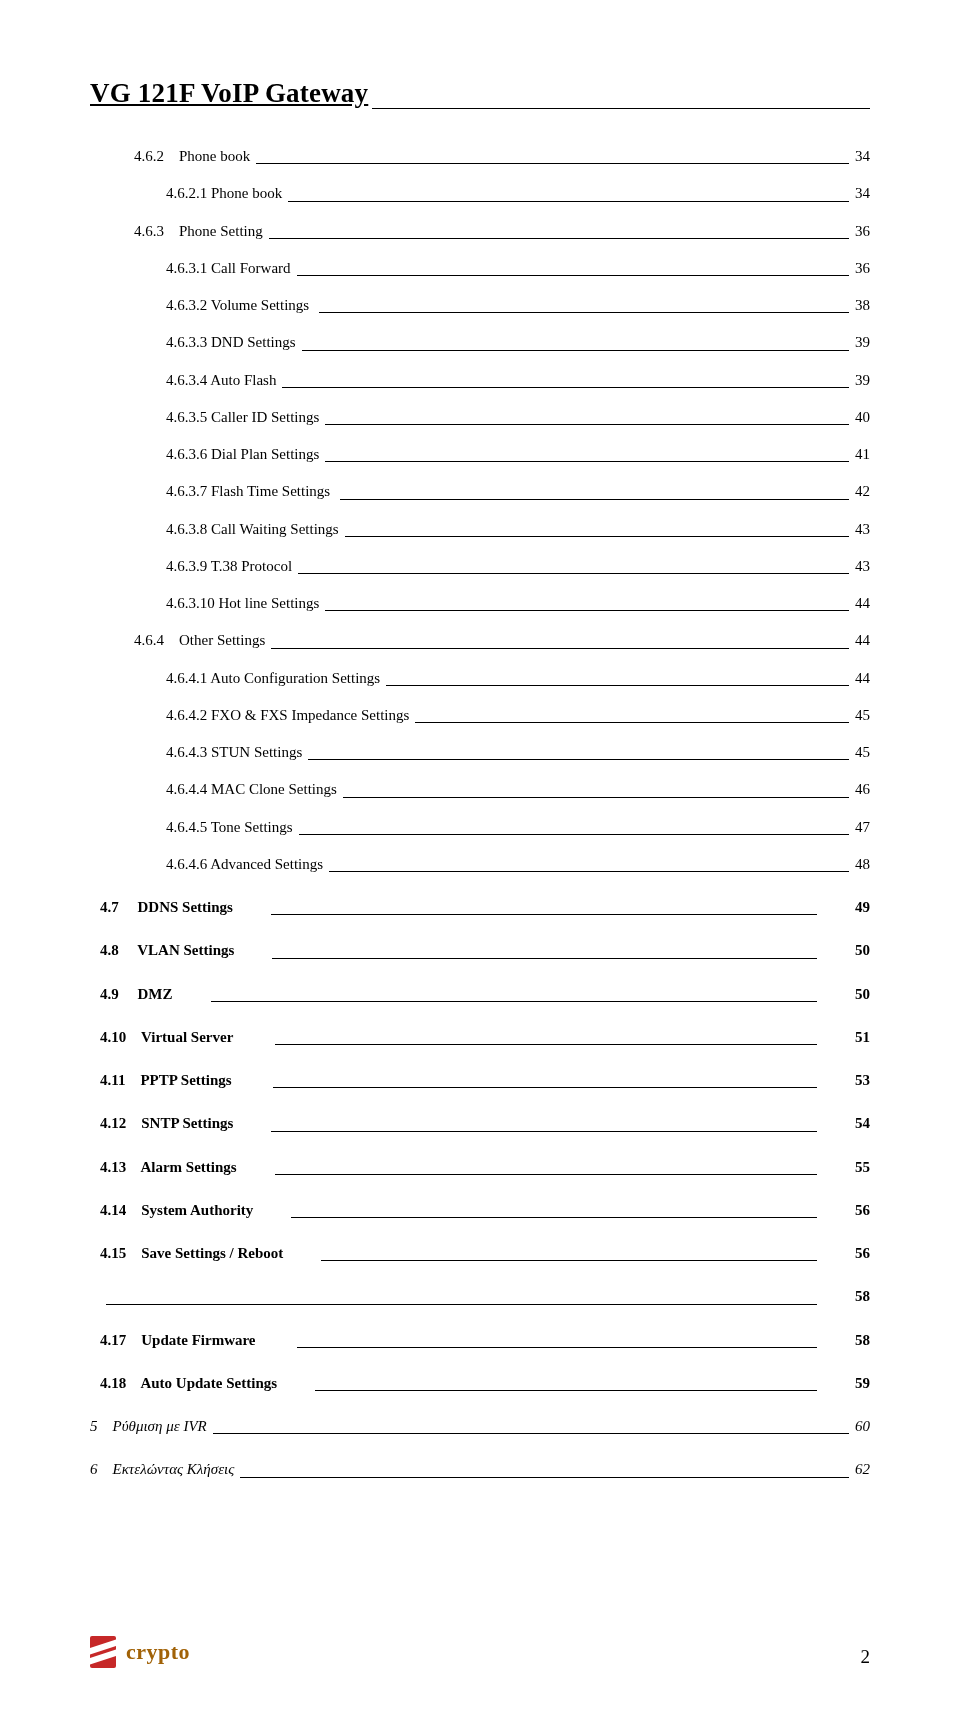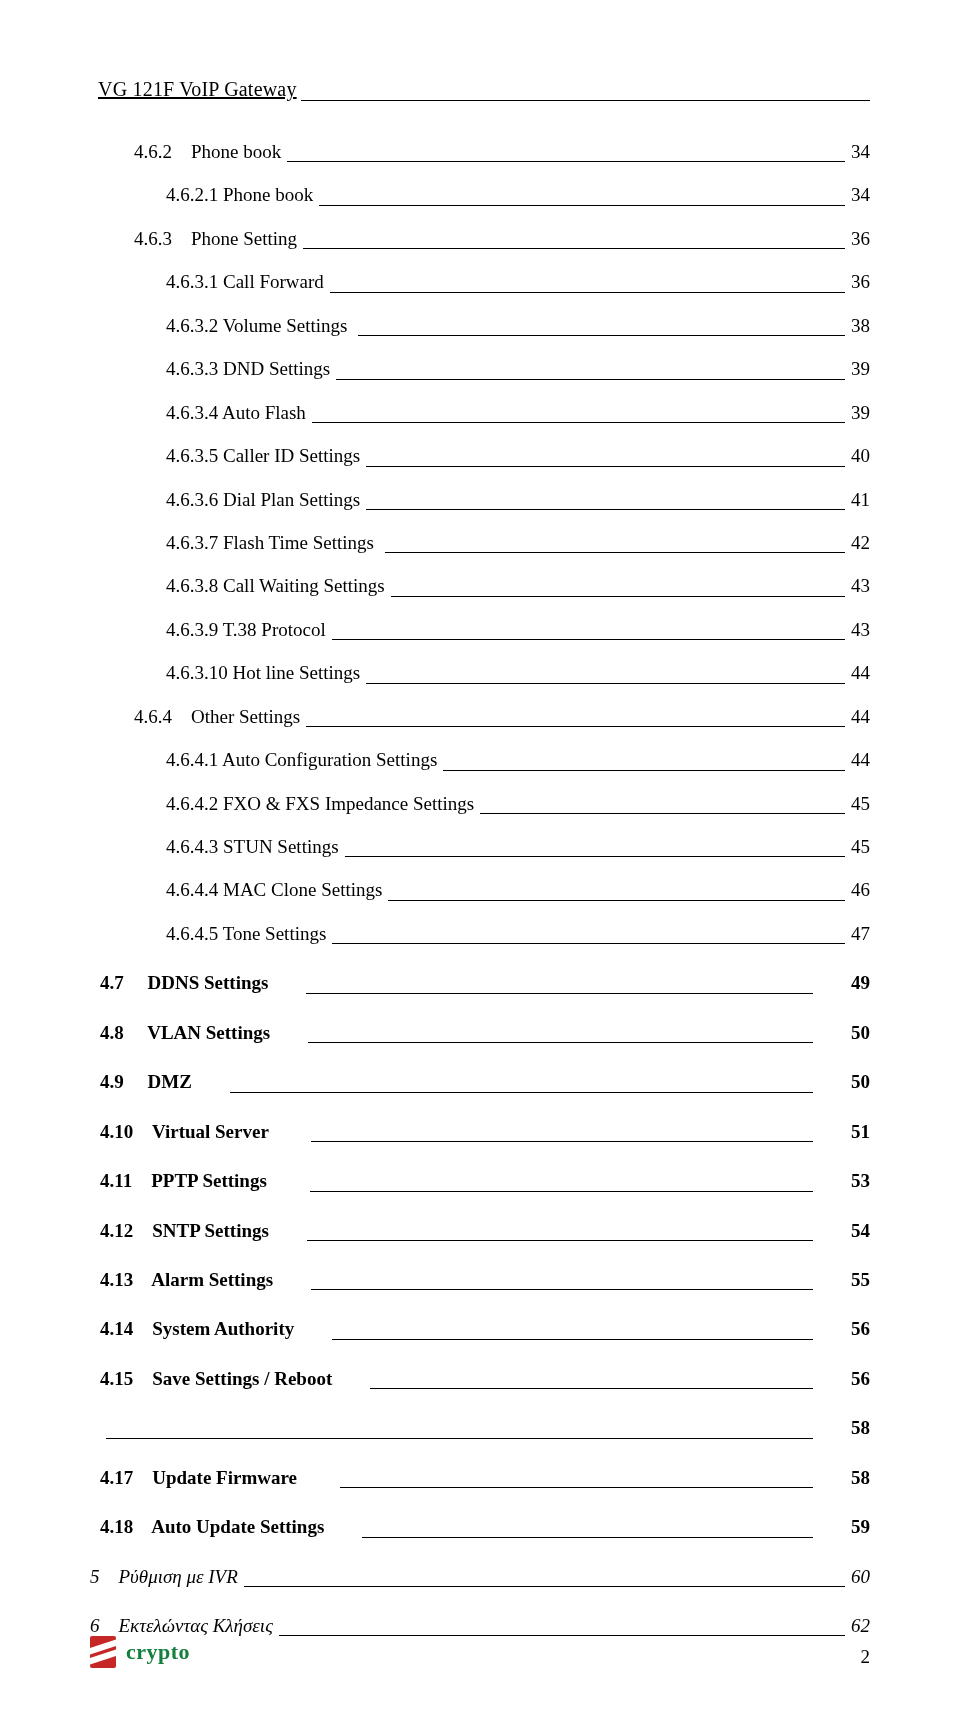--- a/index.html
+++ b/index.html
@@ -4,39 +4,38 @@
 <style>
   * { box-sizing: border-box; margin: 0; padding: 0; }
   html, body { width: 960px; height: 1728px; background: #fff; }
   body {
     font-family: "Times New Roman", Times, serif;
     color: #000;
     position: relative;
     padding: 78px 90px 0 90px;
   }
   .header {
-    font-weight: normal;
+    font-weight: bold;
     text-decoration: underline;
-    font-size: 20px;
+    font-size: 27px;
     letter-spacing: 0.2px;
     margin-bottom: 36px;
-    margin-left: 8px;
   }
   .header-line {
     display: flex;
     align-items: flex-end;
   }
   .header-fill {
     flex: 1;
     border-bottom: 1.2px solid #000;
     margin-left: 4px;
     height: 1.05em;
   }
   .toc {
-    font-size: 19px;
+    font-size: 15px;
     margin-top: 18px;
   }
   .toc .row {
     display: flex;
     align-items: flex-end;
     margin: 0 0 14px 0;
     line-height: 1.55;
   }
   .toc .label {
     white-space: pre;
@@ -85,21 +84,21 @@
     height: 6px;
     background: #fff;
     transform: rotate(-18deg);
   }
   .logo-mark::before { top: 8px; }
   .logo-mark::after  { top: 18px; }
   .logo-text {
     font-family: Georgia, "Times New Roman", serif;
     font-weight: bold;
     font-size: 22px;
-    color: #15803d;
+    color: #a16207;
     letter-spacing: 0.5px;
   }
   .pagenum {
     font-size: 19px;
   }
 </style>
 </head>
 <body>
 
 <div class="header">
@@ -197,20 +196,25 @@
     </div>
     <div class="row l3">
       <span class="label">4.6.4.4 MAC Clone Settings</span>
       <span class="fill"></span>
       <span class="page">46</span>
     </div>
     <div class="row l3">
       <span class="label">4.6.4.5 Tone Settings</span>
       <span class="fill"></span>
       <span class="page">47</span>
+    </div>
+    <div class="row l3">
+      <span class="label">4.6.4.6 Advanced Settings</span>
+      <span class="fill"></span>
+      <span class="page">48</span>
     </div>
     <div class="row l1b">
       <span class="label">4.7     DDNS Settings</span>
       <span class="fill"></span>
       <span class="page">49</span>
     </div>
     <div class="row l1b">
       <span class="label">4.8     VLAN Settings</span>
       <span class="fill"></span>
       <span class="page">50</span>

